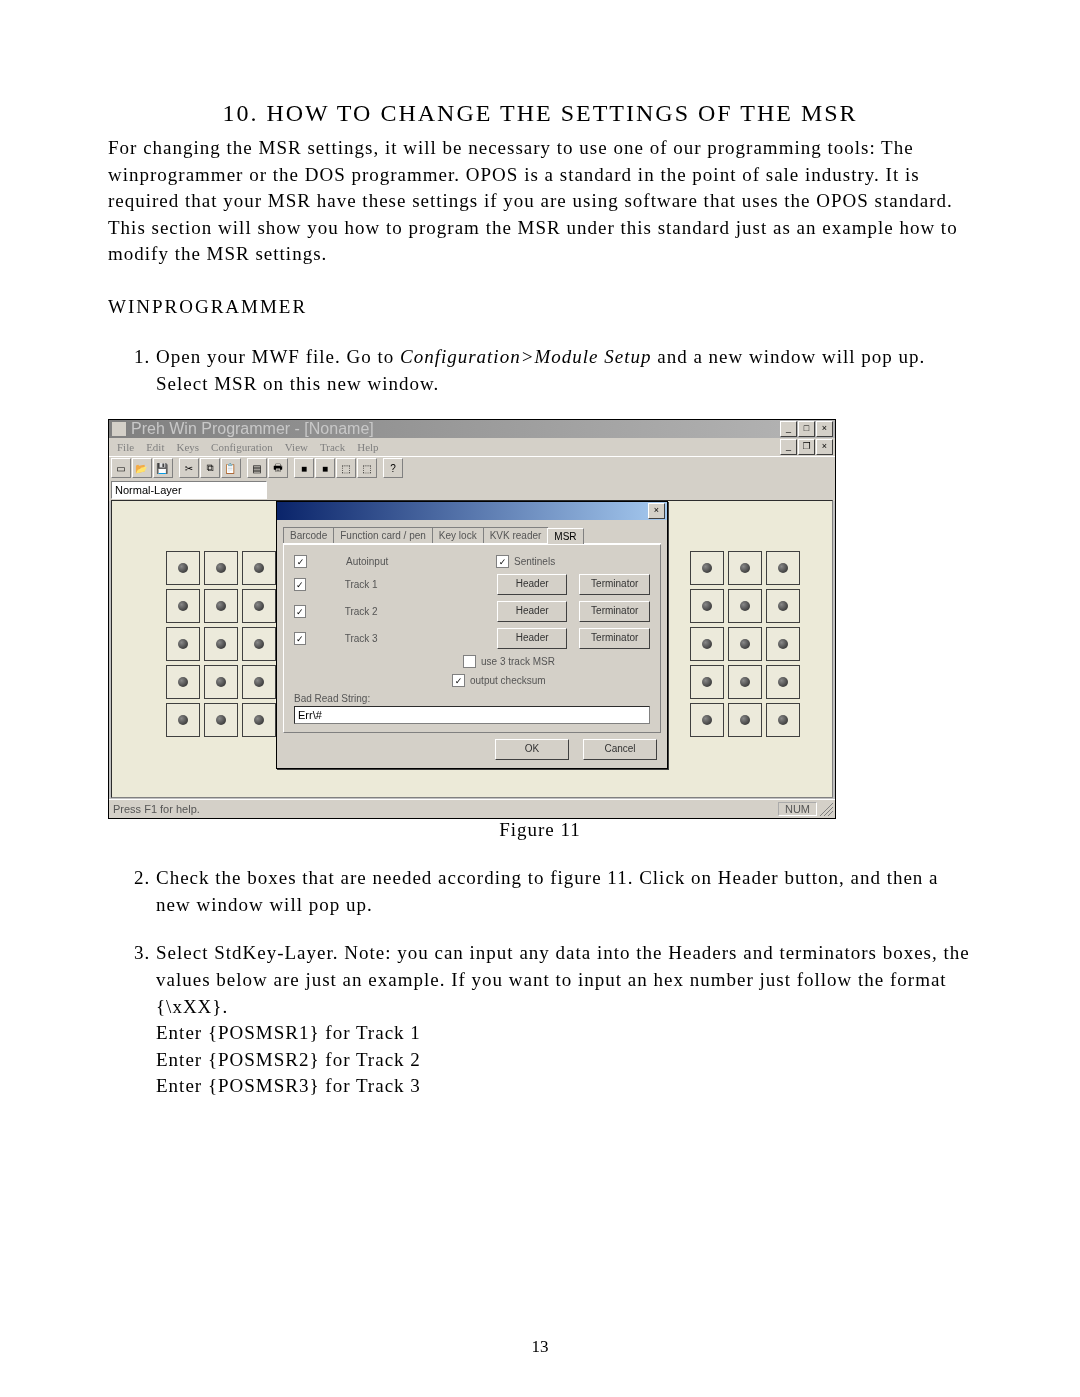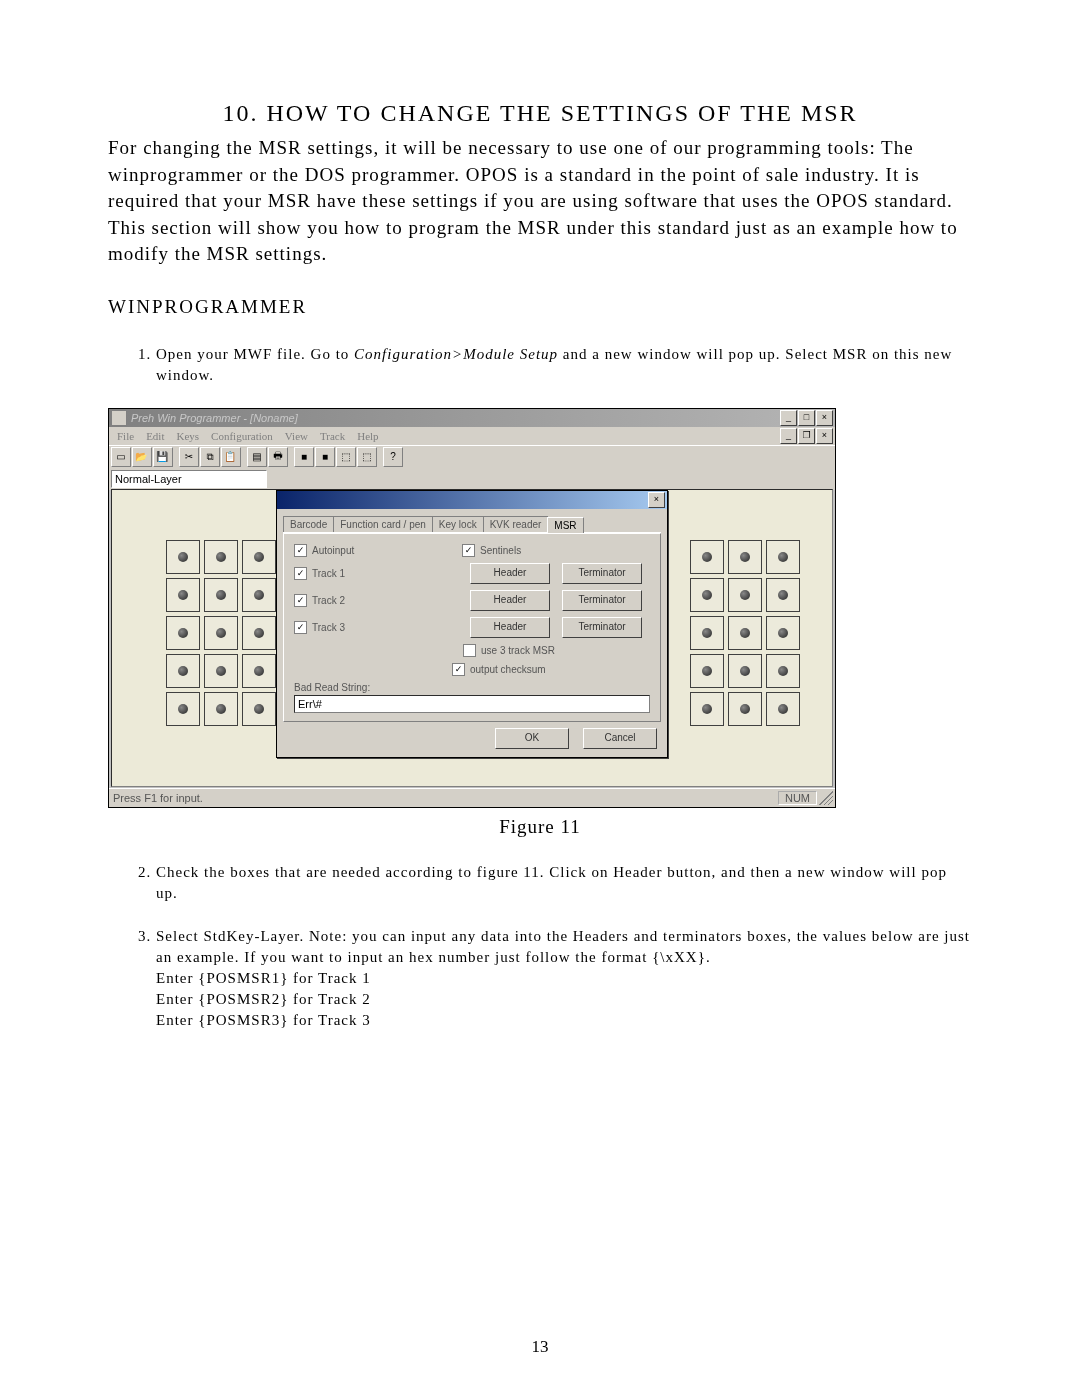--- a/index.html
+++ b/index.html
@@ -31,32 +31,31 @@
   }
   h2 {
     font-size: 19px;
     font-weight: normal;
     letter-spacing: 2px;
     margin: 0 0 26px 0;
   }
   ol {
     margin: 10px 0 18px 0;
     padding-left: 48px;
-    font-size: 15px;
+    font-size: 19px;
     line-height: 1.4;
     letter-spacing: 1px;
   }
   ol li { margin-bottom: 22px; }
   em { font-style: italic; }
   .figure-wrap { margin: 10px 0 24px 0; }
   .caption {
     text-align: center;
     font-size: 19px;
     letter-spacing: 1px;
-    margin-top: 8px;
   }
   .pagenum {
     position: absolute;
     bottom: 40px;
     left: 0; right: 0;
     text-align: center;
     font-size: 17px;
   }
 
   
@@ -80,21 +79,21 @@
     color: #c8c8c8;
     padding: 0 2px;
   }
   .titlebar .icon-box {
     width: 14px; height: 14px;
     background: #d4d0c8;
     border: 1px solid #808080;
     margin-right: 4px;
     display: inline-block;
   }
-  .titlebar-text { flex: 1; font-size: 11px; letter-spacing: 0; font-style: italic; }
+  .titlebar-text { flex: 1; font-size: 16px; letter-spacing: 0; }
   .win-btns { display: flex; gap: 1px; }
   .win-btn {
     width: 15px; height: 14px;
     background: #d4d0c8;
     border: 1px solid #fff;
     border-right-color: #404040;
     border-bottom-color: #404040;
     font-size: 9px;
     line-height: 12px;
     text-align: center;
@@ -242,21 +241,21 @@
     width: 11px; height: 11px;
     background: #fff;
     border: 1px solid #808080;
     margin-right: 5px;
     display: inline-flex;
     align-items: center;
     justify-content: center;
     font-size: 9px;
     color: #000;
   }
-  .lbl { min-width: 90px; }
+  .lbl { min-width: 90px; margin-left: 34px; }
   .btn {
     width: 78px;
     height: 19px;
     background: #d4d0c8;
     border: 1px solid #fff;
     border-right-color: #404040;
     border-bottom-color: #404040;
     font-size: 10px;
     text-align: center;
     line-height: 17px;
@@ -537,21 +536,21 @@
             <div class="dlg-actions">
               <div class="btn" style="width:72px">OK</div>
               <div class="btn" style="width:72px">Cancel</div>
             </div>
           </div>
         </div>
 
       </div>
 
       <div class="statusbar">
-        <span>Press F1 for input.</span>
+        <span>Press F1 for help.</span>
         <span class="status-cell">NUM</span>
         <div class="grip"></div>
       </div>
 
     </div>
     <div class="caption">Figure 11</div>
   </div>
 
   <ol start="2">
     <li>Check the boxes that are needed according to figure 11. Click on Header button, and then a new window will pop up.</li>

